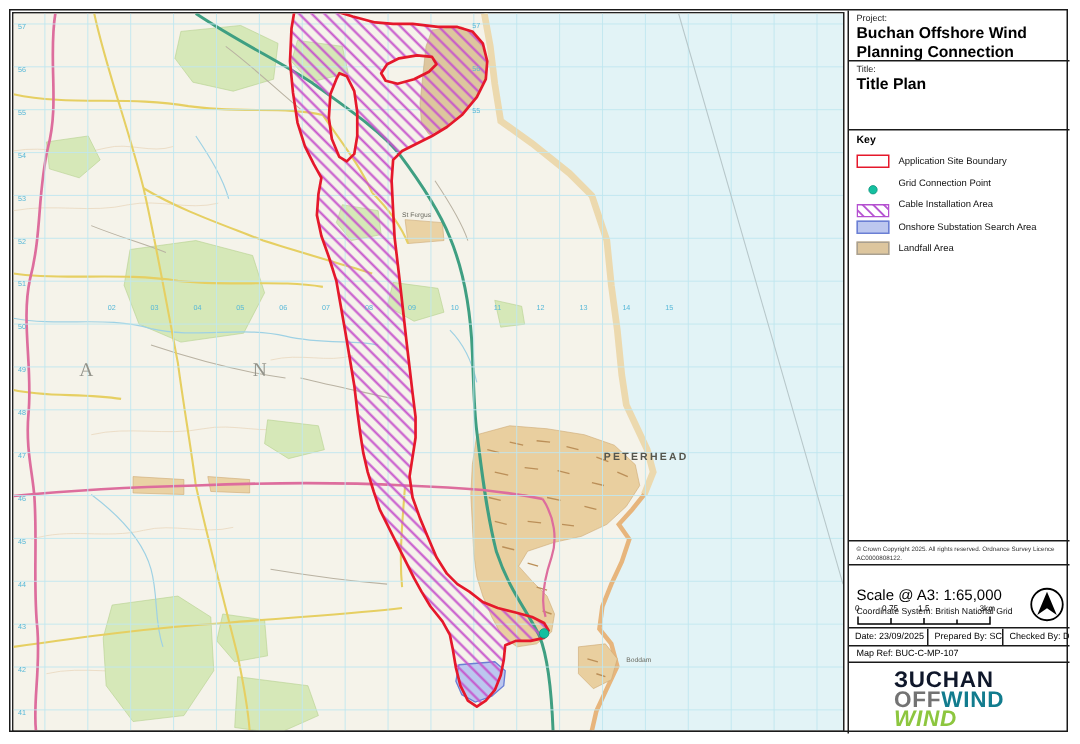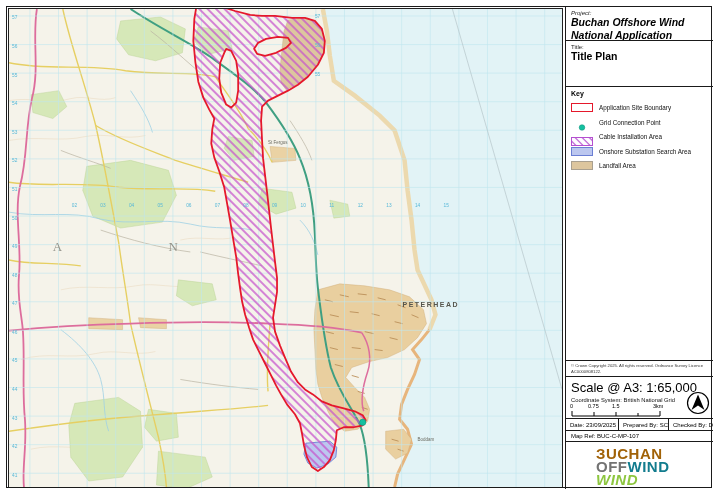--- a/index.html
+++ b/index.html
@@ -8,21 +8,21 @@
   #map-svg{position:absolute;left:8px;top:8px;width:555px;height:480px;border:1px solid #222;box-sizing:border-box;background:#f5f3ea;}
   #sidebar{position:absolute;left:565px;top:7px;width:148px;height:482px;border-left:1px solid #1a1a1a;box-sizing:border-box;background:#fff;}
   .sec{position:absolute;left:0;width:100%;border-bottom:1px solid #1a1a1a;box-sizing:border-box;padding:3px 5px;overflow:hidden;}
   .lbl-small{font-size:6px;color:#222;}
   .h-bold{font-size:10.5px;font-weight:bold;color:#000;line-height:11.5px;margin-top:1px;}
   .key-title{font-size:7px;font-weight:bold;color:#000;margin-bottom:4px;}
   .leg-row{display:flex;align-items:center;height:14.5px;}
   .leg-swatch{width:22px;height:9px;box-sizing:border-box;margin-right:6px;flex:none;position:relative;}
   .leg-label{font-size:6.3px;color:#111;white-space:nowrap;}
   .copy{font-size:4.2px;color:#333;line-height:5.5px;white-space:nowrap;}
-  .scale-line{font-size:13px;color:#000;}
+  .scale-line{font-size:10px;color:#000;margin-top:12px;}
   .coord-line{font-size:5.8px;color:#111;margin-top:2px;}
   .cellrow{display:flex;height:100%;}
   .cell{font-size:6px;color:#000;border-right:1px solid #1a1a1a;box-sizing:border-box;padding:3px 4px;white-space:nowrap;overflow:hidden;}
   .cell:last-child{border-right:none;}
   #logo{position:absolute;left:30px;top:5px;font-weight:bold;font-size:15px;line-height:13px;letter-spacing:0.5px;font-family:"Liberation Sans",sans-serif;}
   #scalebar{position:absolute;left:5px;top:26px;width:90px;height:14px;}
   .sb-num{position:absolute;top:0;font-size:5.5px;color:#000;}
   #north-svg{position:absolute;right:3px;top:14px;}
 </style>
 </head>
@@ -222,24 +222,24 @@
         <text x="329.3" y="206.5">11</text>
         <text x="358" y="206.5">12</text>
         <text x="386.7" y="206.5">13</text>
         <text x="415.4" y="206.5">14</text>
         <text x="444.09999999999997" y="206.5">15</text>
       </g>
   </svg>
 
   <div id="sidebar">
 
-    <div class="sec" style="top:0;height:33.5px;font-style:italic;">
+    <div class="sec" style="top:0;height:33.5px;">
       <div class="lbl-small">Project:</div>
       <div class="h-bold">Buchan Offshore Wind</div>
-      <div class="h-bold">National Application</div>
+      <div class="h-bold">Planning Connection</div>
     </div>
 
     <div class="sec" style="top:33.5px;height:46px;">
       <div class="lbl-small">Title:</div>
       <div class="h-bold">Title Plan</div>
     </div>
 
     <div class="sec" style="top:79.5px;height:274.5px;">
       <div class="key-title">Key</div>
 
@@ -307,21 +307,21 @@
         <div class="cell" style="flex:1;">Checked By: DO</div>
       </div>
     </div>
 
     <div class="sec" style="top:423.5px;height:11.5px;padding:2px 5px;">
       <div style="font-size:6px;color:#000;">Map Ref: BUC-C-MP-107</div>
     </div>
 
     <div class="sec" style="top:435px;height:46.5px;border-bottom:none;">
       <div id="logo">
-        <div><span id="logo-l1" style="color: #a16207; text-align: center;">ЗUCHAN</span></div>
+        <div><span id="logo-l1" style="color: #0f172a; text-align: center;">ЗUCHAN</span></div>
         <div>
           <span id="logo-l2a" style="color: #737373;">OFF</span><span id="logo-l2b" style="color: rgb(18, 124, 142);">WIND</span>
         </div>
         <div><span id="logo-l3" style="color: rgb(141, 198, 63); font-style: italic;">WIND</span></div>
       </div>
     </div>
 
   </div>
 
   <div id="outer-border"></div>

